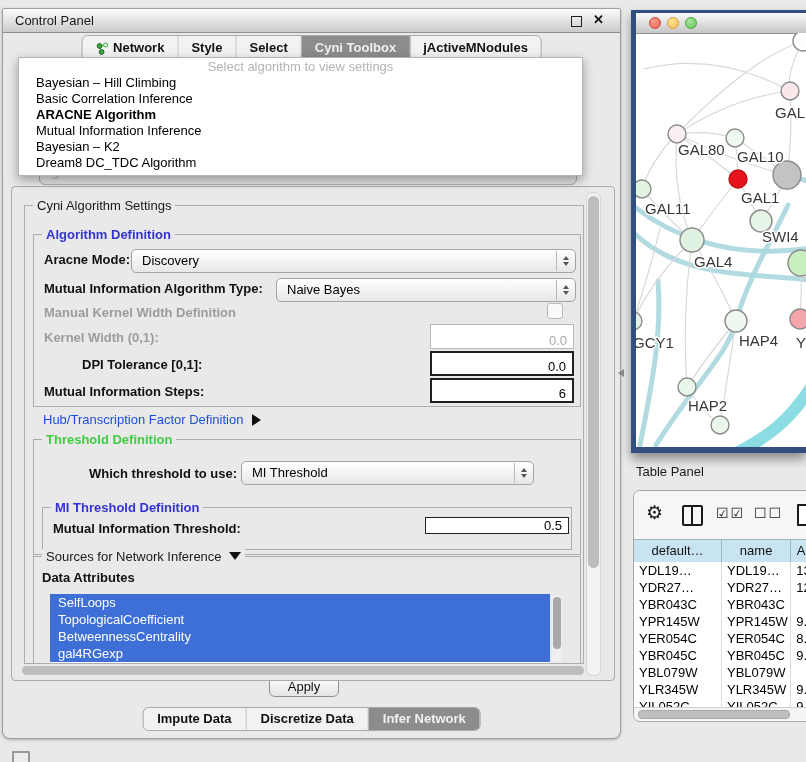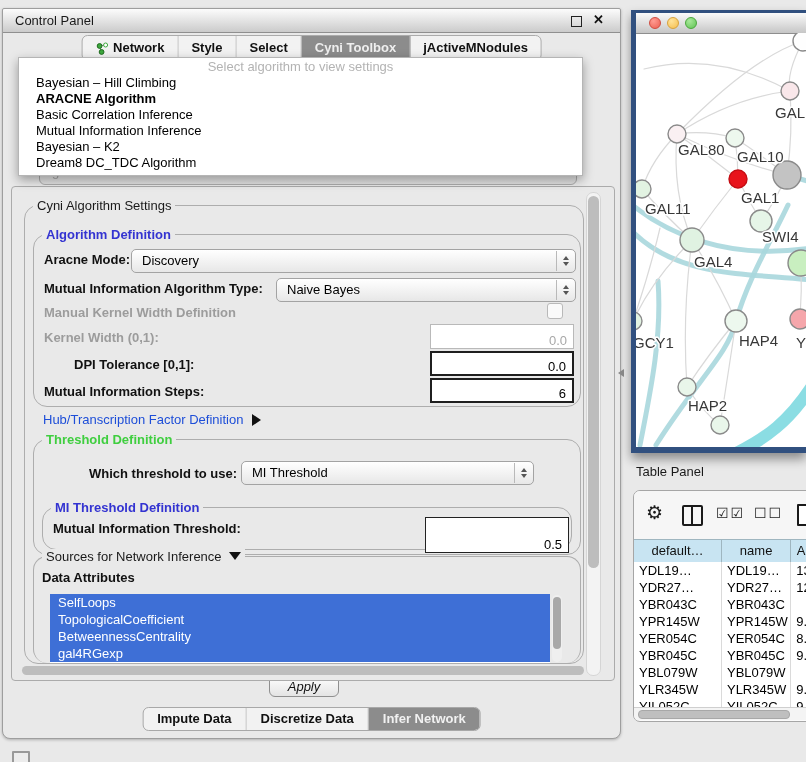--- a/index.html
+++ b/index.html
@@ -31,21 +31,21 @@
   
   #algo-popup{position:absolute;left:15px;top:48px;width:563px;height:117px;background:#FFF;
       border:1px solid #B5B5B5;box-shadow:0 4px 10px rgba(0,0,0,.35);z-index:30;}
   #algo-popup .ph{height:17px;line-height:17px;text-align:center;color:#B3B3B3;font-size:13px;}
   .algo-item{height:16px;line-height:16px;font-size:13px;color:#000;padding-left:17px;white-space:nowrap;}
   .algo-item.bold{font-weight:bold;}
 
   
   #viewport{position:absolute;left:8px;top:177px;width:602px;height:493px;border:1px solid #ABABAB;
       border-radius:4px;background:#E9E9E9;overflow:hidden;z-index:2;}
-  .grp{position:absolute;border:1px solid #ADADAD;border-radius:14px;}
+  .grp{position:absolute;border:1px solid #ADADAD;border-radius:0;}
   .lg{position:absolute;top:-8px;left:8px;background:#E9E9E9;padding:0 4px;font-size:13px;white-space:nowrap;}
   .lg-black{color:#1A1A1A;}
   .lg-blue{color:#3333D1;font-weight:bold;}
   .lg-green{color:#3FCE3F;font-weight:bold;}
   .lab{position:absolute;font-size:13px;color:#111;white-space:nowrap;}
   .lab.b{font-weight:bold;}
   .lab.dis{color:#9C9C9C;font-weight:bold;}
   .combo{position:absolute;height:24px;background:linear-gradient(#FFFFFF,#E7E7E7);border:1px solid #A3A3A3;
       border-radius:5px;font-size:13px;line-height:22px;padding-left:10px;box-sizing:border-box;}
   .stepper{position:absolute;right:1px;top:1px;bottom:1px;width:17px;border-left:1px solid #B9B9B9;
@@ -69,21 +69,21 @@
   .li-item{height:17px;line-height:17px;background:#3E6FD6;color:#FFF;font-size:13px;padding-left:8px;white-space:nowrap;}
   .lsb{position:absolute;width:10px;background:#EFEFEF;border-radius:5px;}
   .lsb .th{position:absolute;left:1px;right:1px;top:2px;height:52px;background:#A8A8A8;border-radius:4px;}
 
   .vsb{position:absolute;left:574px;top:5px;width:13px;height:482px;background:#F3F3F3;
       border:1px solid #D5D5D5;border-radius:7px;}
   .vsb .th{position:absolute;left:1px;right:1px;top:3px;height:372px;background:#BDBDBD;border-radius:6px;}
   .hsb-thumb{position:absolute;left:10px;top:479px;width:562px;height:9px;background:#BDBDBD;border-radius:5px;}
 
   #apply{position:absolute;left:266px;top:666px;width:70px;height:22px;border:1px solid #8F8F8F;border-radius:6px;
-      background:linear-gradient(#FFFFFF,#E4E4E4);font-size:13px;font-family:inherit;color:#111;padding:0;font-style:italic;}
+      background:linear-gradient(#FFFFFF,#E4E4E4);font-size:13px;font-family:inherit;color:#111;padding:0;}
   #bottom-tabs{position:absolute;left:50%;transform:translateX(-50%);top:698px;height:22px;display:inline-flex;
       border:1px solid #A8A8A8;border-radius:6px;overflow:hidden;background:#F2F2F2;}
   .btab{padding:0 14px;font-size:13px;font-weight:bold;color:#111;line-height:22px;border-right:1px solid #C6C6C6;white-space:nowrap;}
   .btab:last-child{border-right:none;}
   .btab.sel{background:#8C8C8C;color:#F1F1F1;}
 
   .split-handle{position:absolute;left:618px;top:369px;width:0;height:0;
       border-top:4px solid transparent;border-bottom:4px solid transparent;border-right:6px solid #8A8A8A;}
 
   
@@ -163,22 +163,22 @@
       </div>
 
     <div class="hidden-combo">
       <span>galFiltered.sif default node</span>
     </div>
 
     <div id="algo-popup">
       <div class="ph">Select algorithm to view settings</div>
       <div id="algo-items">
           <div class="algo-item">Bayesian – Hill Climbing</div>
+          <div class="algo-item">Basic Correlation Inference</div>
           <div class="algo-item bold">ARACNE Algorithm</div>
-          <div class="algo-item">Basic Correlation Inference</div>
           <div class="algo-item">Mutual Information Inference</div>
           <div class="algo-item">Bayesian – K2</div>
           <div class="algo-item">Dream8 DC_TDC Algorithm</div>
         </div>
     </div>
 
     <div id="viewport">
       <div class="grp" id="grp-cyni" style="left:12px;top:18px;width:558px;height:457px;">
         <span class="lg lg-black">Cyni Algorithm Settings</span>
 
@@ -204,21 +204,21 @@
           </div>
 
           <div class="lab dis" style="left:10px;top:70px;">Manual Kernel Width Definition</div>
           <span class="cb" style="left:513px;top:68px;"></span>
 
           <div class="lab dis" style="left:10px;top:95px;">Kernel Width (0,1):</div>
           <div class="tfield dis" style="left:396px;top:89px;width:144px;">
             <span>0.0</span>
           </div>
 
-          <div class="lab b" style="left:2px;top:122px;padding-left:38px;">DPI Tolerance [0,1]:</div>
+          <div class="lab b" style="left:10px;top:122px;padding-left:38px;">DPI Tolerance [0,1]:</div>
           <div class="tfield strong" style="left:396px;top:116px;width:144px;">
             <span>0.0</span>
           </div>
 
           <div class="lab b" style="left:10px;top:149px;">Mutual Information Steps:</div>
           <div class="tfield strong" style="left:396px;top:143px;width:144px;">
             <span>6</span>
           </div>
         </div>
 
@@ -234,21 +234,21 @@
             <span>MI Threshold</span>
             <span class="stepper">
                 <i class="up"></i>
                 <i class="dn"></i>
               </span>
           </div>
 
           <div class="grp" style="left:8px;top:67px;width:528px;height:41px;">
             <span class="lg lg-blue">MI Threshold Definition</span>
             <div class="lab b" style="left:10px;top:13px;">Mutual Information Threshold:</div>
-            <div class="tfield med" style="left:382px;top:9px;width:144px;height:36px;">
+            <div class="tfield med" style="left:382px;top:9px;width:144px;height:17px;">
               <span>0.5</span>
             </div>
           </div>
         </div>
 
         <div class="grp" id="grp-sources" style="left:8px;top:350px;width:546px;height:106px;border-bottom:none;">
           <span class="lg lg-black"><span>Sources for Network Inference</span><span class="tri-d"></span></span>
           <div class="lab b" style="left:8px;top:13px;">Data Attributes</div>
           <div class="listbox" id="attr-list" style="left:16px;top:37px;width:500px;height:69px;">
               <div class="li-item">SelfLoops</div>

